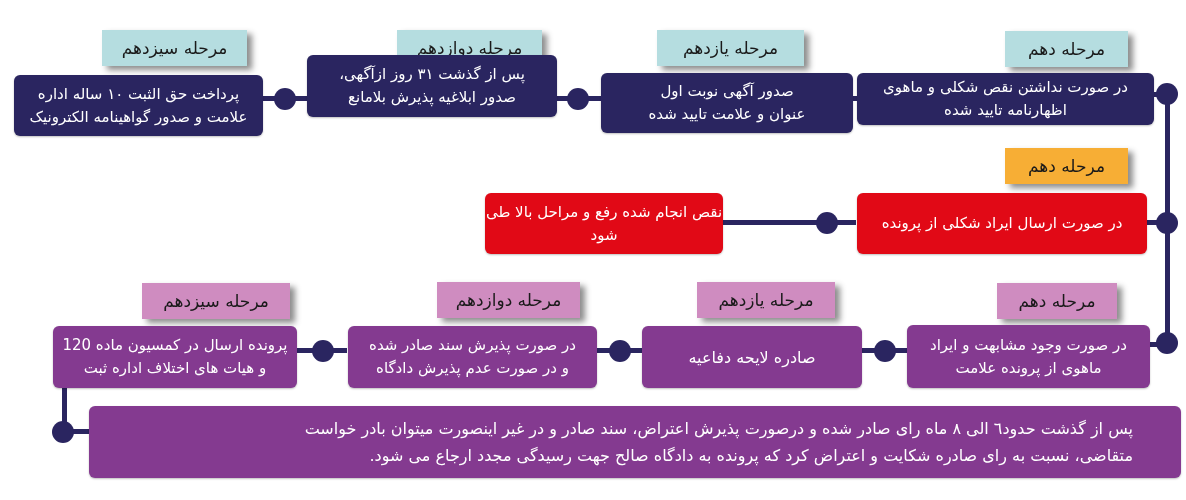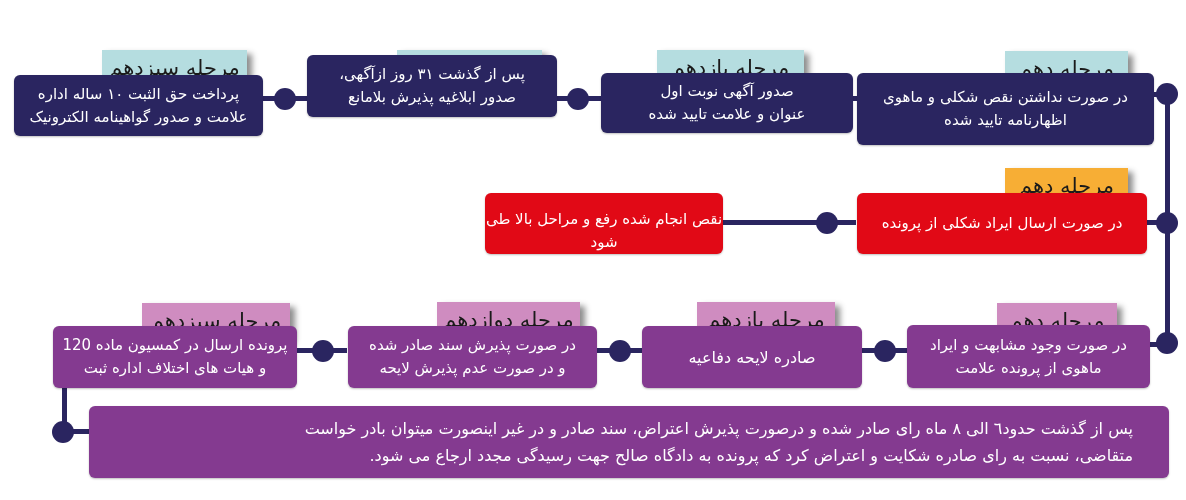--- a/index.html
+++ b/index.html
@@ -1,22 +1,22 @@
 <!DOCTYPE html>
 <html><head>
 <meta charset="utf-8">
 <style>
   html, body { margin:0; padding:0; }
   body { width:1186px; height:500px; background:#ffffff; position:relative; overflow:hidden;
          font-family:"DejaVu Sans", sans-serif; }
   .line-h { position:absolute; height:5px; background:#2a2560; }
   .line-v { position:absolute; width:5px; background:#2a2560; }
   .dot { position:absolute; width:22px; height:22px; border-radius:50%; background:#2a2560; }
-  .label { position:absolute; direction:rtl; text-align:center; color:#1a1a1a; font-size:21px;
-           line-height:36px; box-shadow:5px 4px 6px rgba(0,0,0,0.45);margin-top:20px; }
+  .label { position:absolute; direction:rtl; text-align:center; color:#1a1a1a; font-size:17px;
+           line-height:36px; box-shadow:5px 4px 6px rgba(0,0,0,0.45); }
   .box { position:absolute; direction:rtl; border-radius:6px; color:#ffffff; font-size:15px;
          line-height:23px; display:flex; align-items:center; justify-content:center; text-align:center;
          box-shadow:0 1px 2px rgba(0,0,0,0.25); }
   .navy { background:#2a2560; }
   .red { background:#e10916; }
   .purple { background:#843a90; }
   .cyan-l { background:#b5dde0; }
   .orange-l { background:#f7ae35; }
   .pink-l { background:#cf8cc0; }
   .box span { white-space:pre-line; }
@@ -51,21 +51,21 @@
   <div class="dot" style="left:874px; top:340px;"></div>
   <div class="dot" style="left:1156px; top:332px;"></div>
 
   <div class="line-v" style="left:62px; top:388px; height:46px;"></div>
   <div class="line-h" style="left:64px; top:429px; width:26px;"></div>
   <div class="dot" style="left:52px; top:421px;"></div>
 </div>
 
 <div>
   <div class="label cyan-l" style="left:1005px; top:31px; width:123px;">مرحله دهم</div>
-  <div class="box navy" style="left:857px; top:73px; width:297px; height:72px;">
+  <div class="box navy" style="left:857px; top:73px; width:297px; height:52px;">
     <span>در صورت نداشتن نقص شکلی و ماهوی
 اظهارنامه تایید شده</span>
   </div>
 
   <div class="label cyan-l" style="left:657px; top:30px; width:147px;">مرحله یازدهم</div>
   <div class="box navy" style="left:601px; top:73px; width:252px; height:60px;">
     <span>صدور آگهی نوبت اول
 عنوان و علامت تایید شده</span>
   </div>
 
@@ -80,46 +80,46 @@
     <span>پرداخت حق الثبت ۱۰ ساله اداره
 علامت و صدور گواهینامه الکترونیک</span>
   </div>
 </div>
 
 <div>
   <div class="label orange-l" style="left:1005px; top:148px; width:123px;">مرحله دهم</div>
   <div class="box red" style="left:857px; top:193px; width:290px; height:61px;">
     <span>در صورت ارسال ایراد شکلی از پرونده</span>
   </div>
-  <div class="box red" style="left:485px; top:193px; width:238px; height:61px;align-items:flex-end;">
+  <div class="box red" style="left:485px; top:193px; width:238px; height:61px;">
     <span>نقص انجام شده رفع و مراحل بالا طی شود</span>
   </div>
 </div>
 
 <div>
   <div class="label pink-l" style="left:997px; top:283px; width:120px;">مرحله دهم</div>
   <div class="box purple" style="left:907px; top:325px; width:243px; height:63px;">
     <span>در صورت وجود مشابهت و ایراد
 ماهوی از پرونده علامت</span>
   </div>
 
   <div class="label pink-l" style="left:697px; top:282px; width:138px;">مرحله یازدهم</div>
   <div class="box purple" style="left:642px; top:326px; width:220px; height:62px; font-size:16px;">
     <span>صادره لایحه دفاعیه</span>
   </div>
 
   <div class="label pink-l" style="left:437px; top:282px; width:143px;">مرحله دوازدهم</div>
   <div class="box purple" style="left:348px; top:326px; width:249px; height:62px;">
     <span>در صورت پذیرش سند صادر شده
-و در صورت عدم پذیرش لایحه</span>
+و در صورت عدم پذیرش دادگاه</span>
   </div>
 
   <div class="label pink-l" style="left:142px; top:283px; width:148px;">مرحله سیزدهم</div>
   <div class="box purple" style="left:53px; top:326px; width:244px; height:62px;">
     <span>پرونده ارسال در کمسیون ماده 120
 و هیات های اختلاف اداره ثبت</span>
   </div>
 </div>
 
-<div class="box purple" style="left:89px; top:406px; width:1076px; height:72px; font-size:16px; line-height:27px; justify-content:flex-start; text-align:right; padding-right:4px;">
+<div class="box purple" style="left:89px; top:406px; width:1076px; height:72px; font-size:16px; line-height:27px; justify-content:flex-start; text-align:right; padding-right:16px;">
   <span style="padding:0 32px 0 14px; width:100%; box-sizing:border-box;">پس از گذشت حدود٦ الی ۸ ماه رای صادر شده و درصورت پذیرش اعتراض، سند صادر و در غیر اینصورت میتوان بادر خواست
 متقاضی، نسبت به رای صادره شکایت و اعتراض کرد که پرونده به دادگاه صالح جهت رسیدگی مجدد ارجاع می شود.</span>
 </div>
 
 </body></html>

